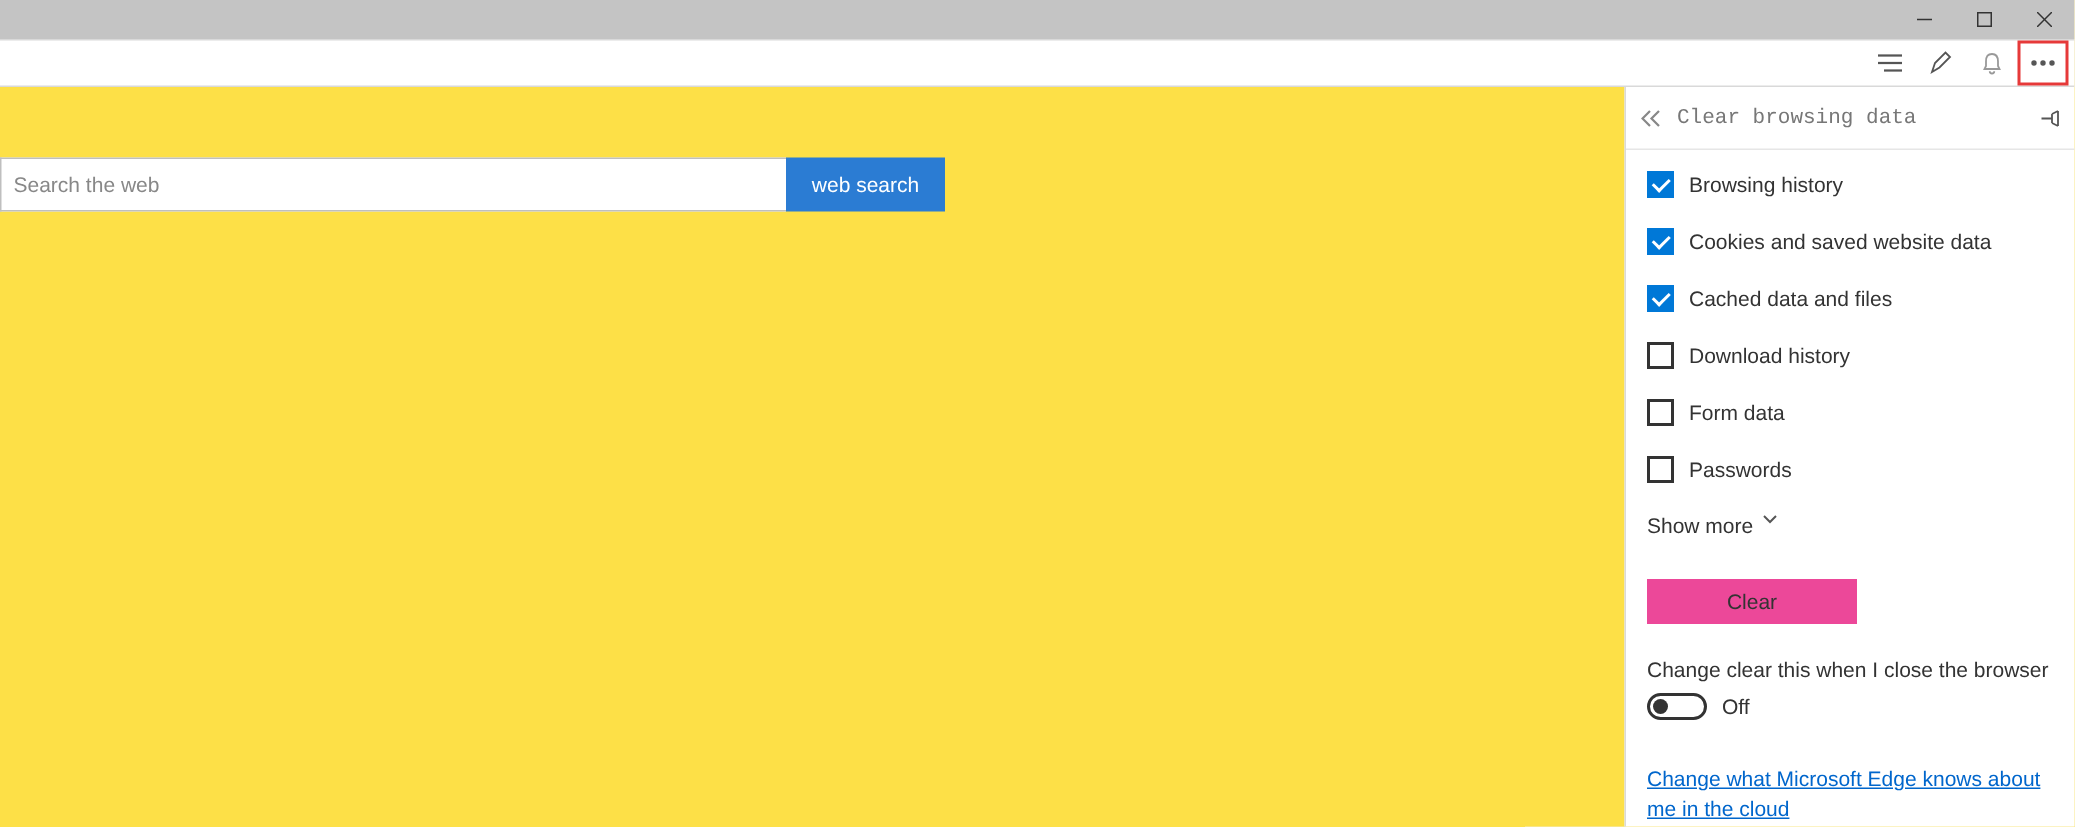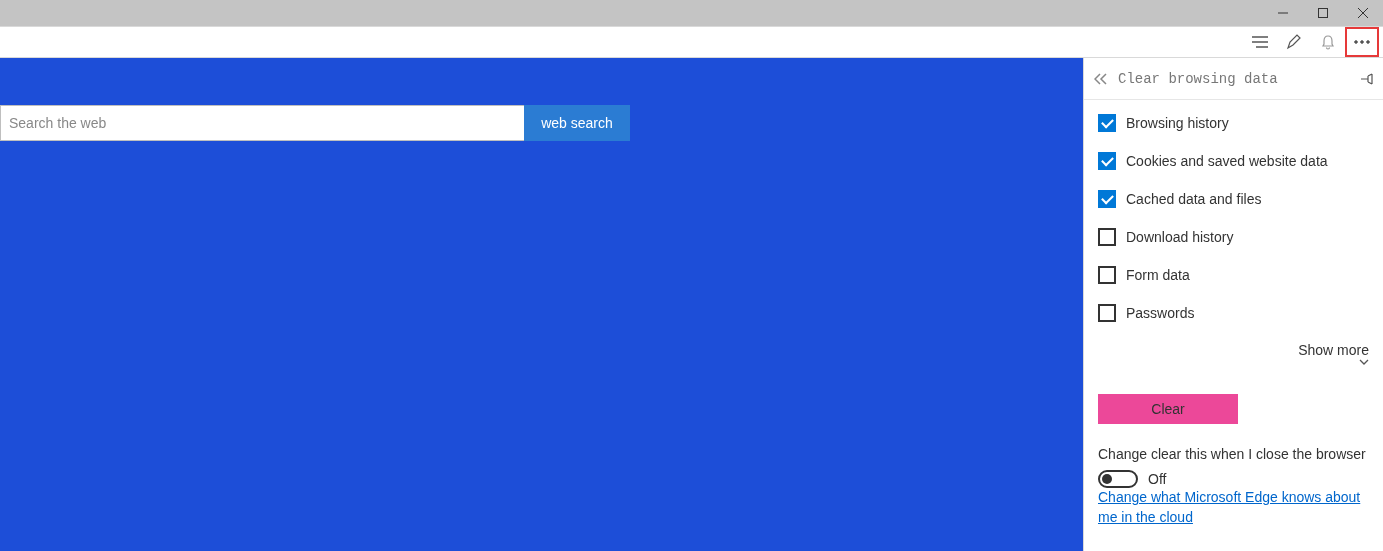--- a/index.html
+++ b/index.html
@@ -48,21 +48,21 @@
     box-sizing: border-box;
   }
 
   
   .main {
     position: absolute;
     top: 58px;
     left: 0;
     right: 0;
     bottom: 0;
-    background: #1d4ed8;
+    background: #fde047;
   }
 
   
   .search-wrap {
     position: absolute;
     top: 47px;
     left: 0;
     display: flex;
   }
   .search-input {
@@ -144,27 +144,26 @@
   .checkbox.checked::after {
     content: "";
     width: 9px;
     height: 5px;
     border-left: 2px solid #fff;
     border-bottom: 2px solid #fff;
     transform: rotate(-45deg) translate(1px,-1px);
   }
   .show-more {
     display: flex;
-    align-items: flex-end;
+    align-items: flex-start;
     color: #333;
     font-size: 14px;
     margin-top: 6px;
     margin-bottom: 28px;
     cursor: pointer;
-    flex-direction: column;
   }
   .show-more .chev {
     margin-left: 6px;
     display:flex;
   }
   .clear-btn {
     width: 140px;
     height: 30px;
     background: #ec4899;
     border: none;
@@ -174,20 +173,21 @@
     margin-bottom: 22px;
   }
   .always-label {
     font-size: 14px;
     color: #333;
     margin-bottom: 8px;
   }
   .toggle-row {
     display: flex;
     align-items: center;
+    margin-bottom: 30px;
   }
   .toggle {
     width: 40px;
     height: 18px;
     border: 2px solid #333;
     border-radius: 10px;
     position: relative;
     margin-right: 10px;
   }
   .toggle::after {

